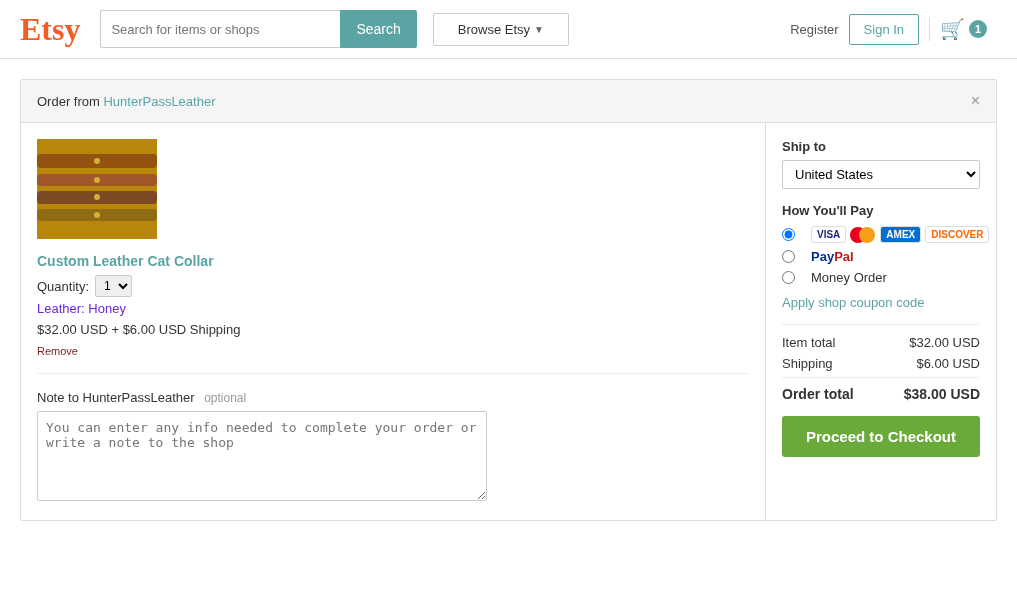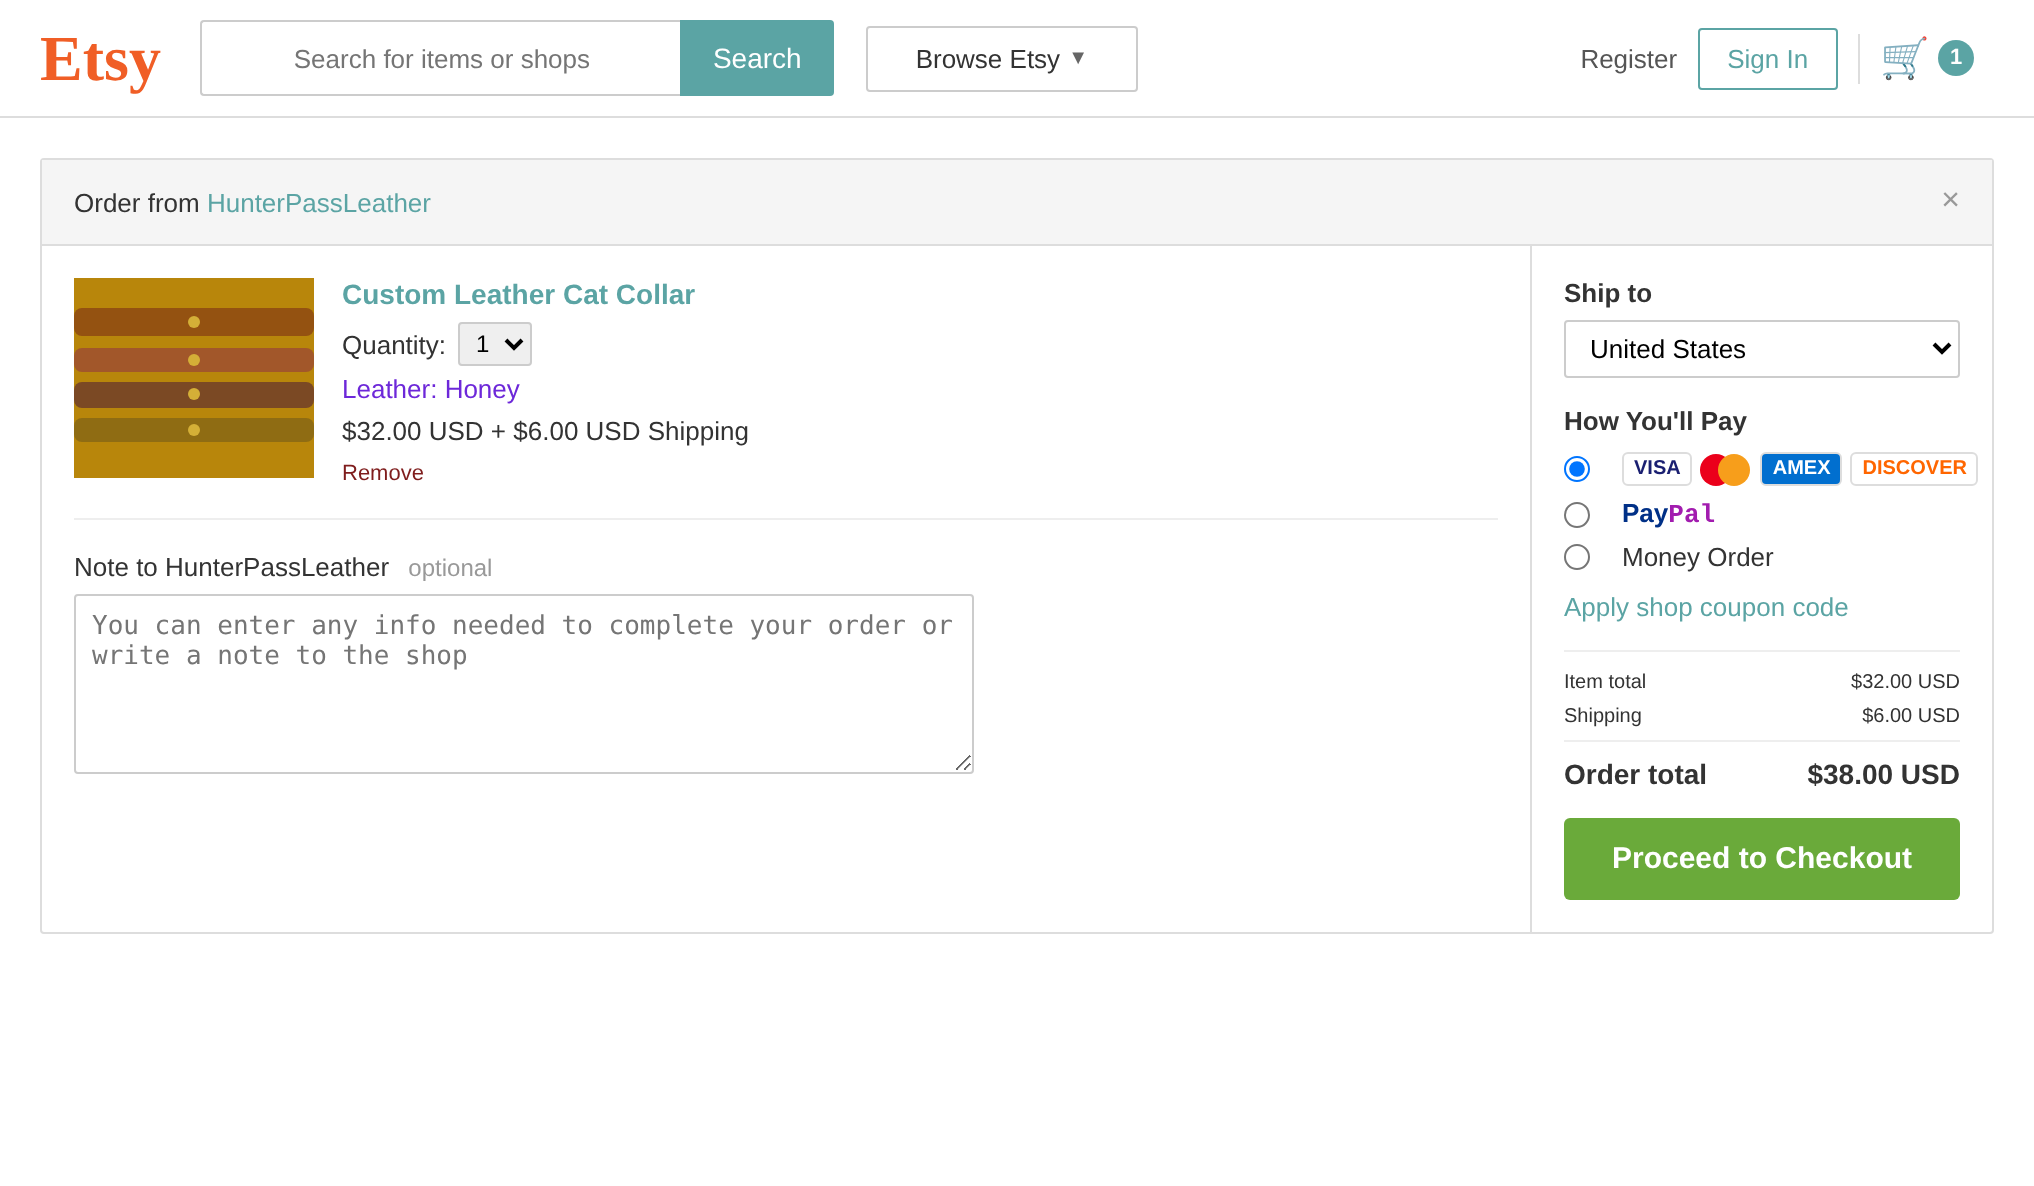--- a/index.html
+++ b/index.html
@@ -29,21 +29,20 @@
     .search-input {
       width: 240px;
       height: 38px;
       padding: 6px 10px;
       border: 1px solid #ccc;
       border-right: none;
       font-size: 13px;
       color: #999;
       outline: none;
       border-radius: 2px 0 0 2px;
-      text-align: center;
     }
     .search-button {
       height: 38px;
       padding: 0 16px;
       background: #5ba4a4;
       color: #fff;
       border: none;
       font-size: 14px;
       font-weight: normal;
       cursor: pointer;
@@ -183,20 +182,21 @@
       width: 230px;
       padding: 16px;
     }
 
     
     .item-row {
       display: flex;
       gap: 14px;
       padding-bottom: 16px;
       border-bottom: 1px solid #eee;
+      flex-direction: column;
     }
     .item-image {
       width: 120px;
       height: 100px;
       background: #ccc;
       flex-shrink: 0;
       overflow: hidden;
       position: relative;
     }
     
@@ -329,41 +329,41 @@
     }
     .visa-logo { color: #1a1f71; background: #fff; }
     .amex-logo { background: #016fcf; color: #fff; }
     .discover-logo { color: #ff6600; background: #fff; }
 
     .paypal-logo {
       font-size: 13px;
       font-weight: bold;
       color: #003087;
     }
-    .paypal-logo span { color: #a21caf; font-family: Liberation Mono, monospace; }
+    .paypal-logo span { color: #b91c1c; }
 
     .coupon-link {
       display: block;
       margin-top: 10px;
       color: #5ba4a4;
       font-size: 13px;
       text-decoration: none;
       cursor: pointer;
     }
 
     
     .totals {
       margin-top: 14px;
       border-top: 1px solid #eee;
       padding-top: 10px;
     }
     .total-row {
       display: flex;
       justify-content: space-between;
-      font-size: 10px;
+      font-size: 13px;
       margin-bottom: 6px;
       color: #333;
     }
     .total-row.order-total {
       font-weight: bold;
       font-size: 14px;
       border-top: 1px solid #eee;
       padding-top: 8px;
       margin-top: 4px;
     }

